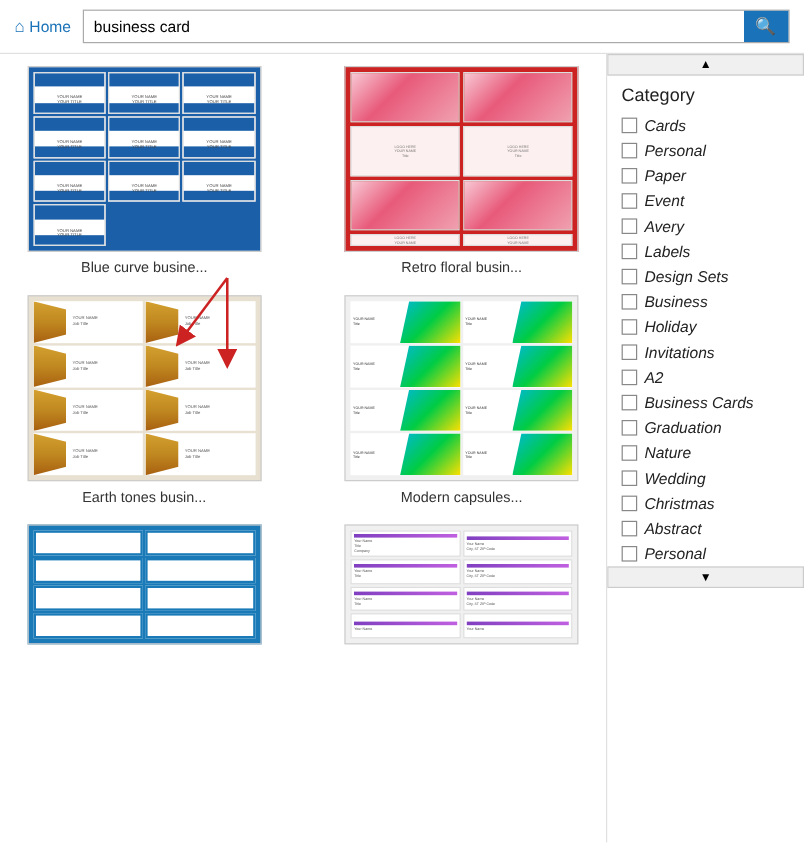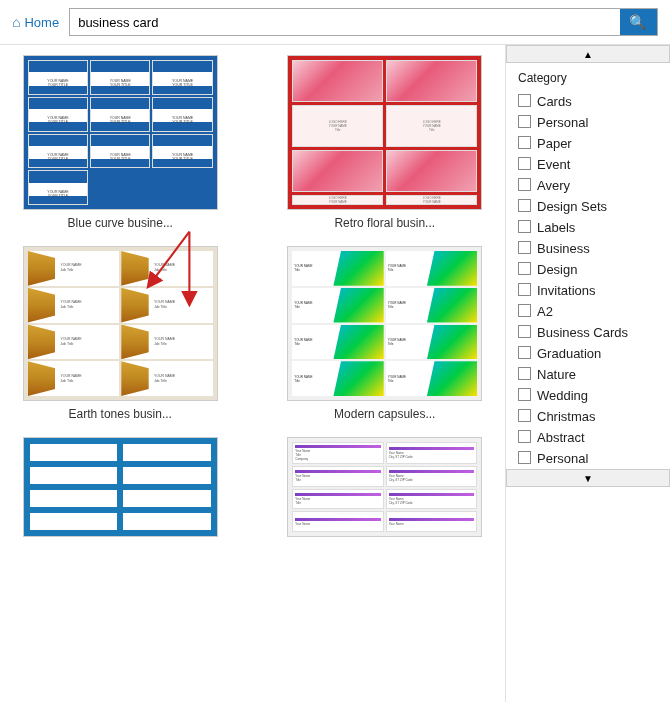--- a/index.html
+++ b/index.html
@@ -98,31 +98,32 @@
       height: 18px;
       background: #f0f0f0;
       border: 1px solid #ccc;
       display: flex;
       align-items: center;
       justify-content: center;
       cursor: pointer;
       font-size: 10px;
     }
     .category-header {
-      font-size: 12px;
+      font-size: 15px;
       font-weight: normal;
       padding: 8px 12px 6px 12px;
       color: #222;
     }
     .category-item {
       display: flex;
-      align-items: flex-start;
+      align-items: center;
       padding: 3px 12px;
       cursor: pointer;
       gap: 6px;
+      font-style: italic;
     }
     .category-checkbox {
       width: 13px;
       height: 13px;
       border: 1px solid #888;
       background: #fff;
       flex-shrink: 0;
     }
     .category-checkbox.checked {
       background: #fff;
@@ -549,33 +550,33 @@
           <div class="category-item">
             <div class="category-checkbox"></div>
             <span class="category-label">Event</span>
           </div>
           <div class="category-item">
             <div class="category-checkbox"></div>
             <span class="category-label">Avery</span>
           </div>
           <div class="category-item">
             <div class="category-checkbox"></div>
+            <span class="category-label">Labels</span>
+          </div>
+          <div class="category-item">
+            <div class="category-checkbox"></div>
             <span class="category-label">Design Sets</span>
           </div>
           <div class="category-item">
             <div class="category-checkbox"></div>
-            <span class="category-label">Labels</span>
-          </div>
-          <div class="category-item">
-            <div class="category-checkbox"></div>
             <span class="category-label">Business</span>
           </div>
           <div class="category-item">
             <div class="category-checkbox"></div>
-            <span class="category-label">Design</span>
+            <span class="category-label">Holiday</span>
           </div>
           <div class="category-item">
             <div class="category-checkbox"></div>
             <span class="category-label">Invitations</span>
           </div>
           <div class="category-item">
             <div class="category-checkbox"></div>
             <span class="category-label">A2</span>
           </div>
           <div class="category-item">

